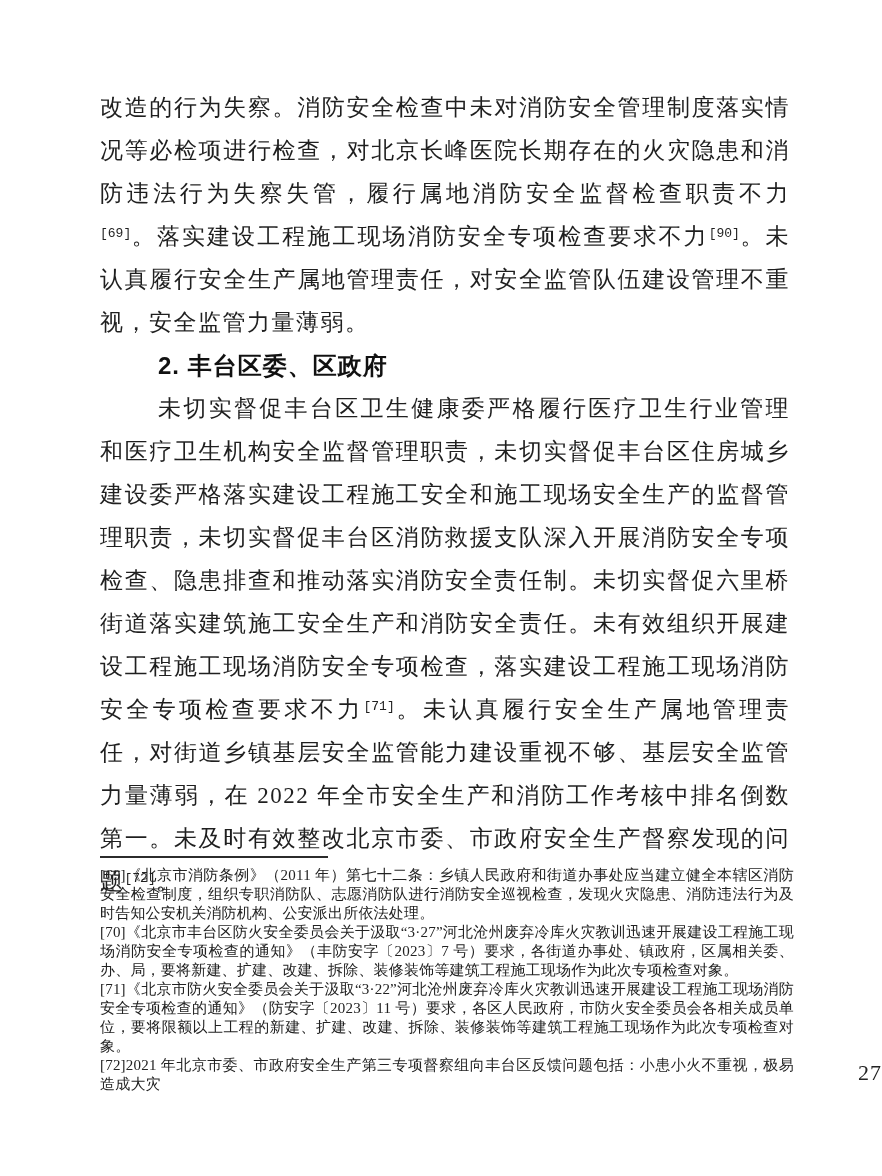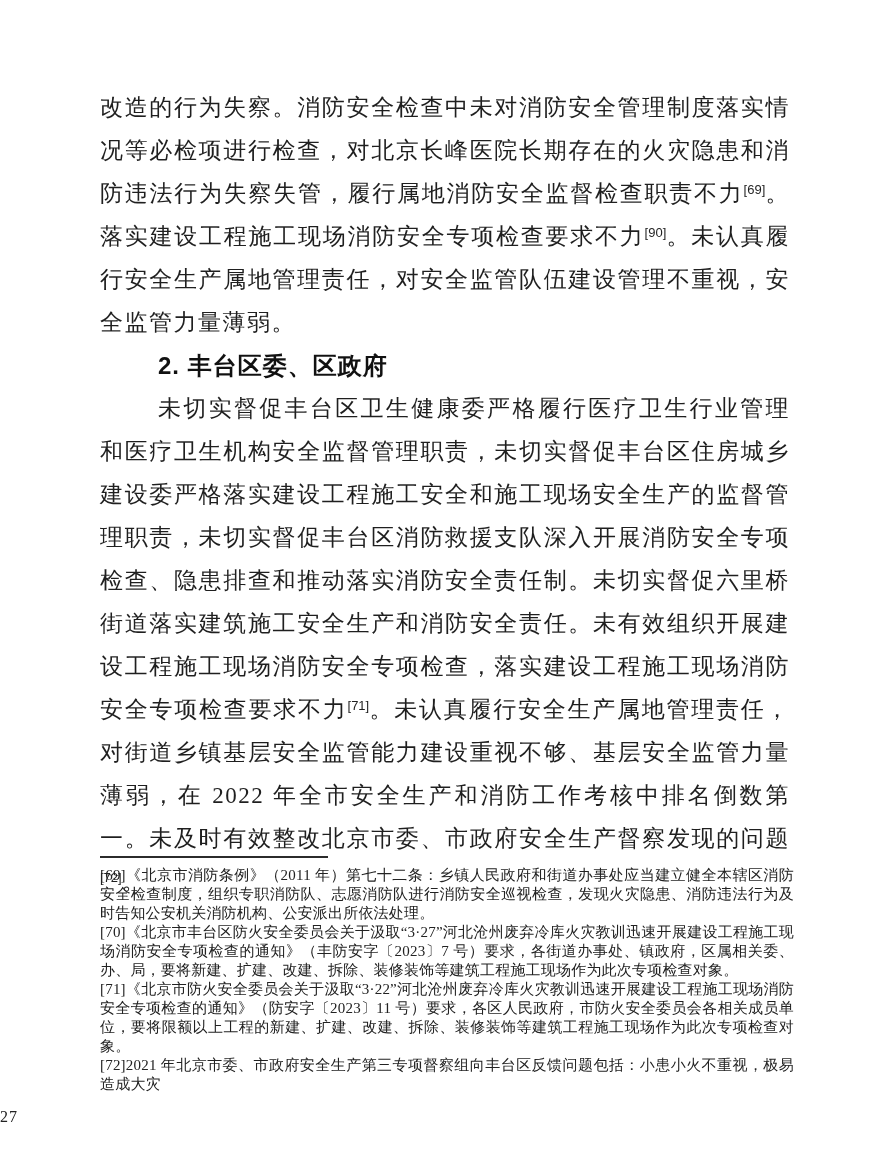--- a/index.html
+++ b/index.html
@@ -36,21 +36,21 @@
     letter-spacing: 1px;
     text-indent: 58px;
     font-family: Liberation Sans, sans-serif;
     color: #111111;
   }
   sup.ref {
     font-size: 13px;
     letter-spacing: 0;
     line-height: 0;
     vertical-align: 7px;
-    font-family: Liberation Sans, sans-serif;
+    font-family: Liberation Mono, monospace;
   }
   .footnote-rule {
     position: absolute;
     left: 100px;
     top: 856px;
     width: 228px;
     height: 0;
     border-top: 2px solid #2b2b2b;
   }
   .footnotes {
@@ -64,24 +64,24 @@
     font-size: 15px;
     line-height: 19px;
     letter-spacing: 0.2px;
     text-align: justify;
     text-justify: inter-ideograph;
     color: #222222;
   }
   .page-number {
     position: absolute;
     left: 0;
-    top: 1108px;
+    top: 1060px;
     width: 100%;
-    text-align: left;
-    font-size: 16px;
+    text-align: right;
+    font-size: 22px;
     letter-spacing: 1px;
     color: #222222;
   }
 </style>
 </head>
 <body>
 
 <div class="page">
 
   <main class="body-text">

